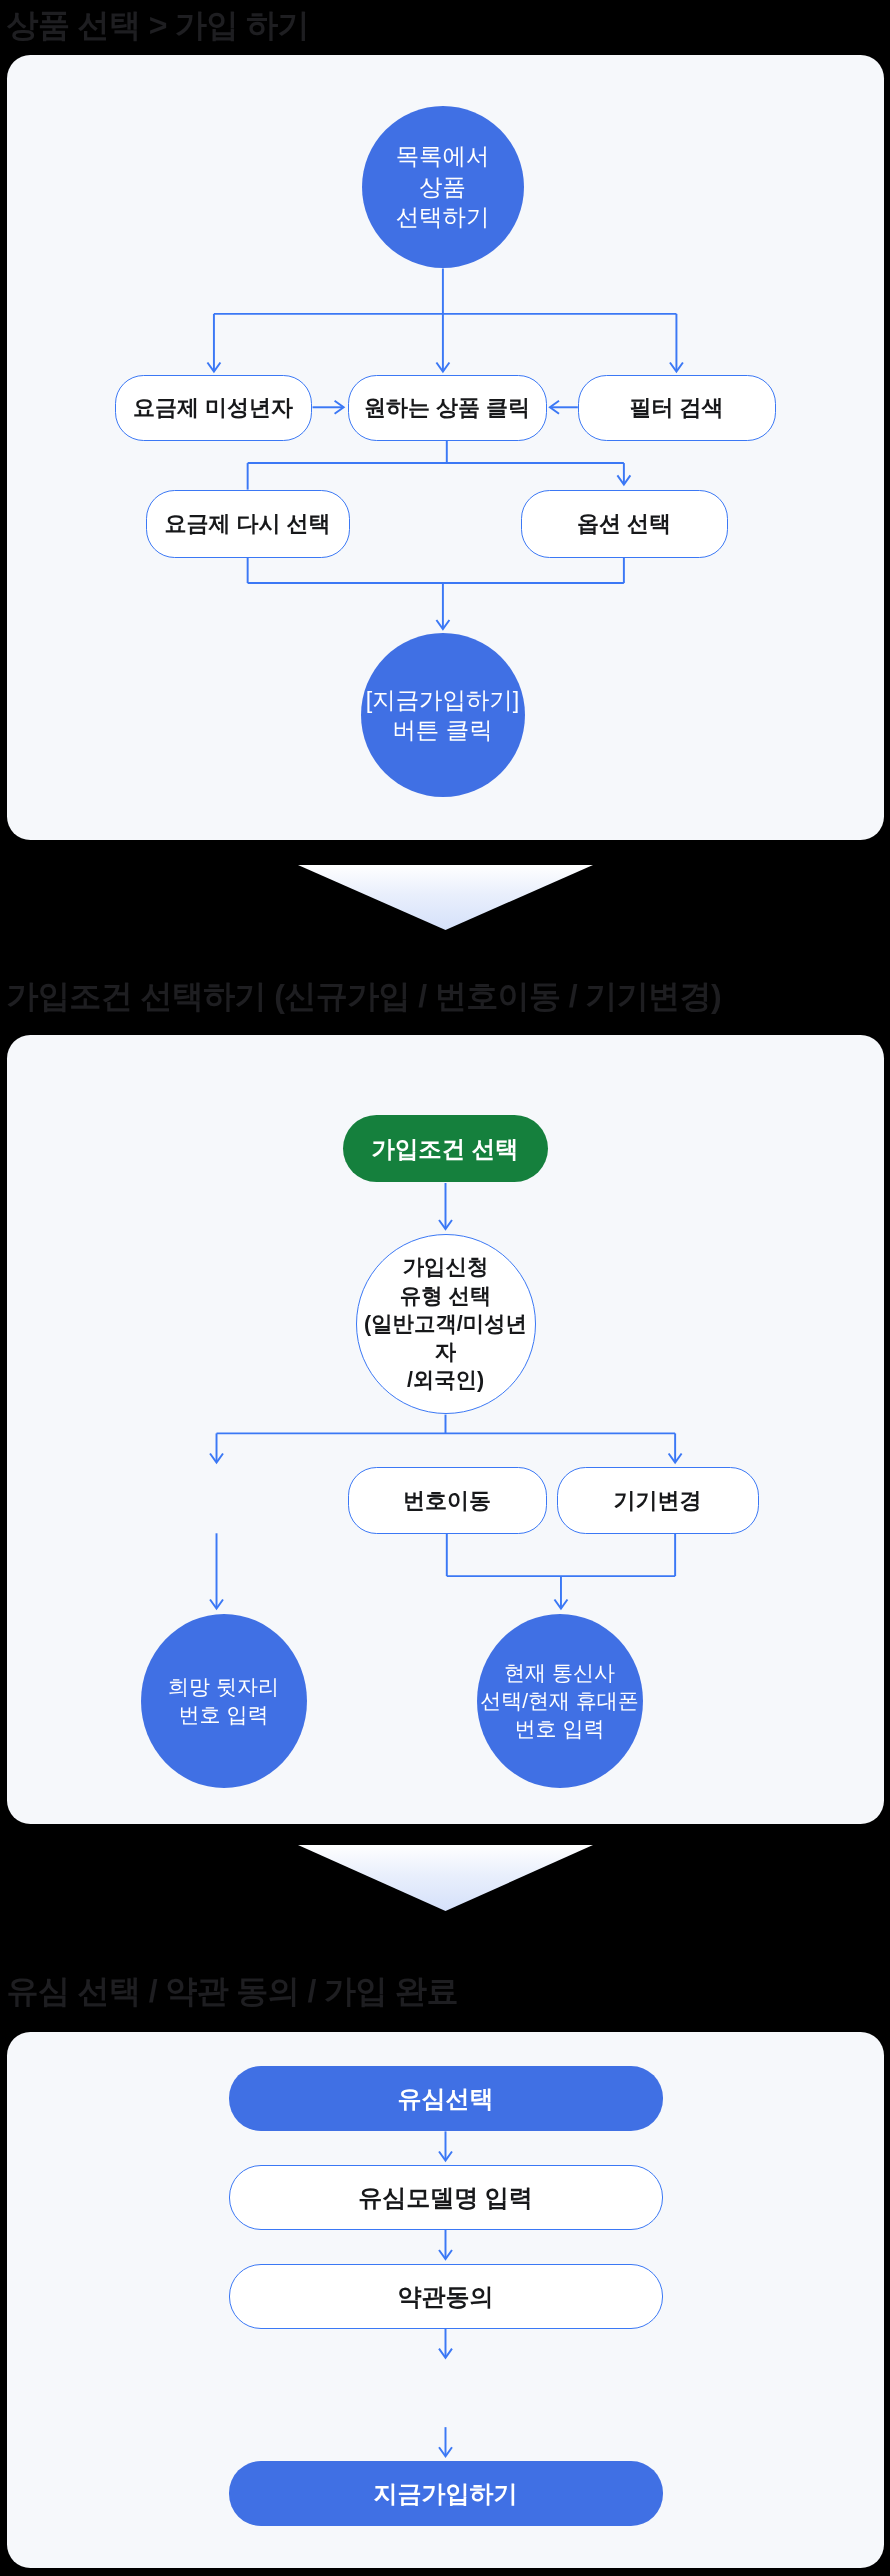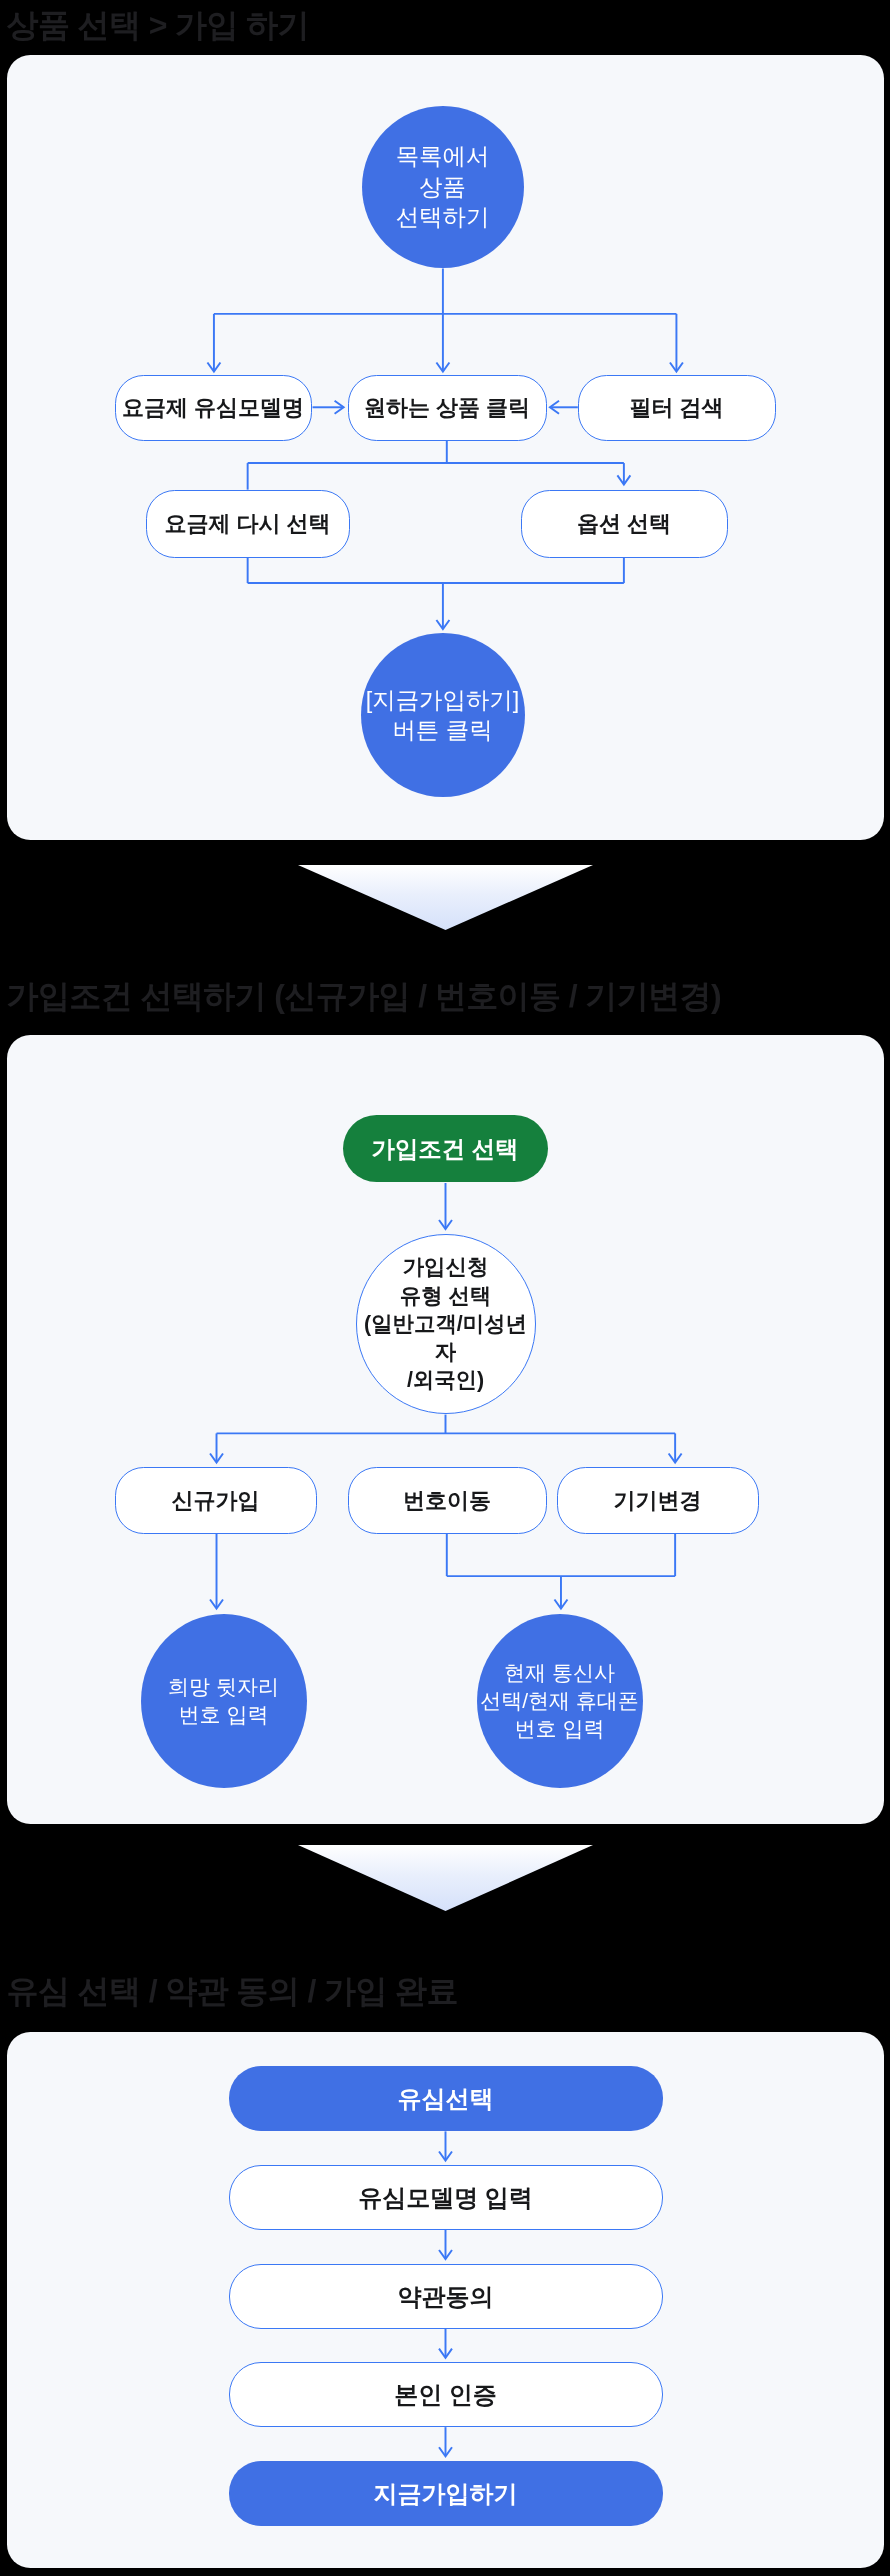--- a/index.html
+++ b/index.html
@@ -79,21 +79,21 @@
       <path d="M672 814 V884"></path>
         <path d="M662 871 L672 885 L682 871"></path>
     </svg>
 
     <div class="node blue-circle" style="left:355px;top:51px;width:162px;height:162px;">
       <span class="ln">목록에서</span>
       <span class="ln">상품</span>
       <span class="ln">선택하기</span>
     </div>
 
-    <div class="node flow-box" style="left:108px;top:320px;width:197px;height:66px;">요금제 유심모델명</div>
+    <div class="node flow-box" style="left:108px;top:320px;width:197px;height:66px;">요금제 미성년자</div>
     <div class="node flow-box" style="left:571px;top:320px;width:198px;height:66px;">필터 검색</div>
     <div class="node flow-box" style="left:341px;top:320px;width:199px;height:66px;">원하는 상품 클릭</div>
 
     <div class="node flow-box" style="left:139px;top:435px;width:204px;height:68px;">요금제 다시 선택</div>
     <div class="node flow-box" style="left:514px;top:435px;width:207px;height:68px;">옵션 선택</div>
 
     <div class="node blue-circle" style="left:354px;top:578px;width:164px;height:164px;">
       <span class="ln">[지금가입하기]</span>
       <span class="ln">버튼 클릭</span>
     </div>
@@ -128,21 +128,20 @@
 
     <div class="node pill filled" style="left:336px;top:80px;width:205px;height:67px;">가입조건 선택</div>
 
     <div class="node outline-circle" style="left:349px;top:199px;width:180px;height:180px;">
       <span class="ln">가입신청</span>
       <span class="ln">유형 선택</span>
       <span class="ln">(일반고객/미성년자</span>
       <span class="ln">/외국인)</span>
     </div>
 
-    <div class="node flow-box" style="left:108px;top:432px;width:202px;height:67px;">신규가입</div>
     <div class="node flow-box" style="left:341px;top:432px;width:199px;height:67px;">번호이동</div>
     <div class="node flow-box" style="left:550px;top:432px;width:202px;height:67px;">기기변경</div>
 
     <div class="node blue-ellipse" style="left:134px;top:579px;width:166px;height:174px;">
       <span class="ln">희망 뒷자리</span>
       <span class="ln">번호 입력</span>
     </div>
     <div class="node blue-ellipse" style="left:470px;top:579px;width:166px;height:174px;">
       <span class="ln">현재 통신사</span>
       <span class="ln">선택/현재 휴대폰</span>
@@ -162,18 +161,17 @@
         <path d="M666 336 L676 350 L686 336"></path>
       <path d="M676 457 V501"></path>
         <path d="M666 488 L676 502 L686 488"></path>
       <path d="M676 609 V653"></path>
         <path d="M666 640 L676 654 L686 640"></path>
     </svg>
 
     <div class="step-pill filled" style="top:34px;">유심선택</div>
     <div class="step-pill outline" style="top:133px;">유심모델명 입력</div>
     <div class="step-pill outline" style="top:232px;">약관동의</div>
-    <div class="step-pill outline" style="top:330px;">본인 인증</div>
     <div class="step-pill filled" style="top:429px;">지금가입하기</div>
   </div>
 
 </div>
 
 
 </body></html>

